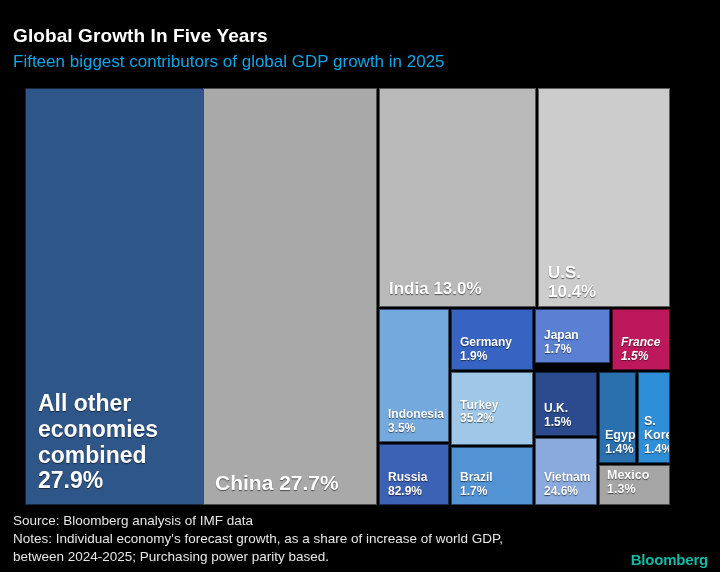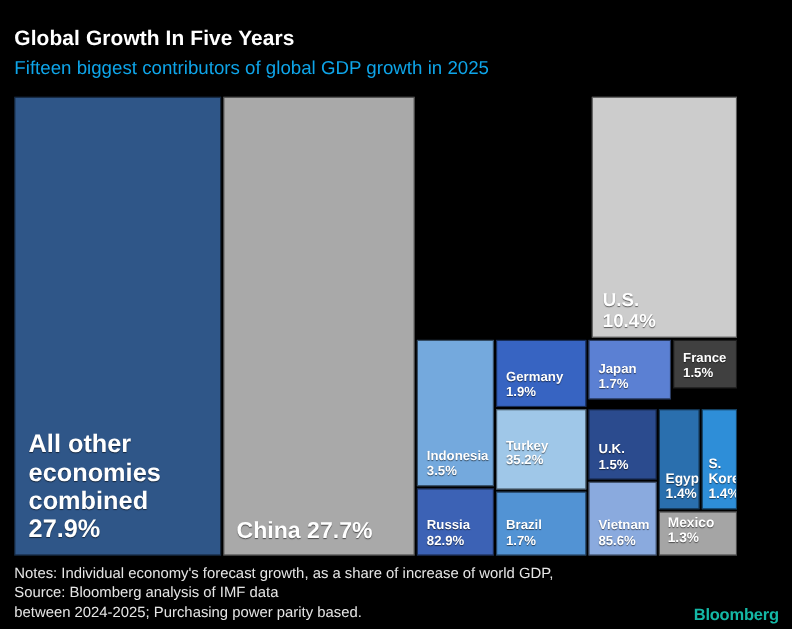--- a/index.html
+++ b/index.html
@@ -110,31 +110,34 @@
 
 <div id="page">
 
   <div class="header">
     <div class="chart-title">Global Growth In Five Years</div>
     <div class="chart-subtitle">Fifteen biggest contributors of global GDP growth in 2025</div>
   </div>
 
   <div class="treemap">
 
-    <div class="tile sz-xxl" style="left:0px; top:0px; width:188px; height:417px; background:#2f5688;">
+    <div class="tile sz-xxl" style="left:12px; top:0px; width:188px; height:417px; background:#2f5688;">
       <span class="lbl">All other
 economies
 combined
 27.9%</span>
     </div>
 
     <div class="tile sz-xl" style="left:190px; top:0px; width:174px; height:417px; background:#a9a9a9;">
       <span class="lbl">China 27.7%</span>
     </div>
 
+    <div class="tile sz-lg" style="left:366px; top:0px; width:157px; height:219px; background:#b9b9b9;">
+      <span class="lbl">India 13.0%</span>
+    </div>
 
     <div class="tile sz-lg" style="left:525px; top:0px; width:132px; height:219px; background:#cccccc;">
       <span class="lbl" style="bottom:auto; top:174px;">U.S.
 10.4%</span>
     </div>
 
     <div class="tile sz-md" style="left:366px; top:221px; width:70px; height:133px; background:#74a9dd;">
       <span class="lbl">Indonesia
 3.5%</span>
     </div>
@@ -142,21 +145,21 @@
     <div class="tile sz-md" style="left:438px; top:221px; width:82px; height:61px; background:#3764c2;">
       <span class="lbl">Germany
 1.9%</span>
     </div>
 
     <div class="tile sz-md" style="left:522px; top:221px; width:75px; height:54px; background:#5b80d3;">
       <span class="lbl">Japan
 1.7%</span>
     </div>
 
-    <div class="tile sz-md" style="left:599px; top:221px; width:58px; height:44px; background:#404040;">
+    <div class="tile sz-md" style="left:599px; top:221px; width:58px; height:61px; background:#be185d;font-style:italic;">
       <span class="lbl">France
 1.5%</span>
     </div>
 
     <div class="tile sz-md" style="left:366px; top:356px; width:70px; height:61px; background:#3c62b5;">
       <span class="lbl">Russia
 82.9%</span>
     </div>
 
     <div class="tile sz-md" style="left:438px; top:284px; width:82px; height:73px; background:#9fc7e8;">
@@ -169,40 +172,40 @@
 1.7%</span>
     </div>
 
     <div class="tile sz-md" style="left:522px; top:284px; width:62px; height:64px; background:#2b4b8e;">
       <span class="lbl">U.K.
 1.5%</span>
     </div>
 
     <div class="tile sz-md" style="left:522px; top:350px; width:62px; height:67px; background:#8aaade;">
       <span class="lbl">Vietnam
-85.6%</span>
+24.6%</span>
     </div>
 
     <div class="tile sz-sm" style="left:586px; top:284px; width:37px; height:91px; background:#2a6fae;">
       <span class="lbl" style="left:5px;">Egypt
 1.4%</span>
     </div>
 
     <div class="tile sz-sm" style="left:625px; top:284px; width:32px; height:91px; background:#2e8ed8;">
       <span class="lbl" style="left:5px;">S. Korea
 1.4%</span>
     </div>
 
     <div class="tile sz-sm" style="left:586px; top:377px; width:71px; height:40px; background:#a5a5a5;">
       <span class="lbl" style="left:7px; bottom:8px;">Mexico 1.3%</span>
     </div>
 
   </div>
 
   <div class="footer">
+    <div class="footer-line">Source: Bloomberg analysis of IMF data</div>
     <div class="footer-line">Notes: Individual economy's forecast growth, as a share of increase of world GDP,</div>
-    <div class="footer-line">Source: Bloomberg analysis of IMF data</div>
     <div class="footer-line">between 2024-2025; Purchasing power parity based.</div>
   </div>
 
   <div class="brand">Bloomberg</div>
 
 </div>
 
 </body></html>

